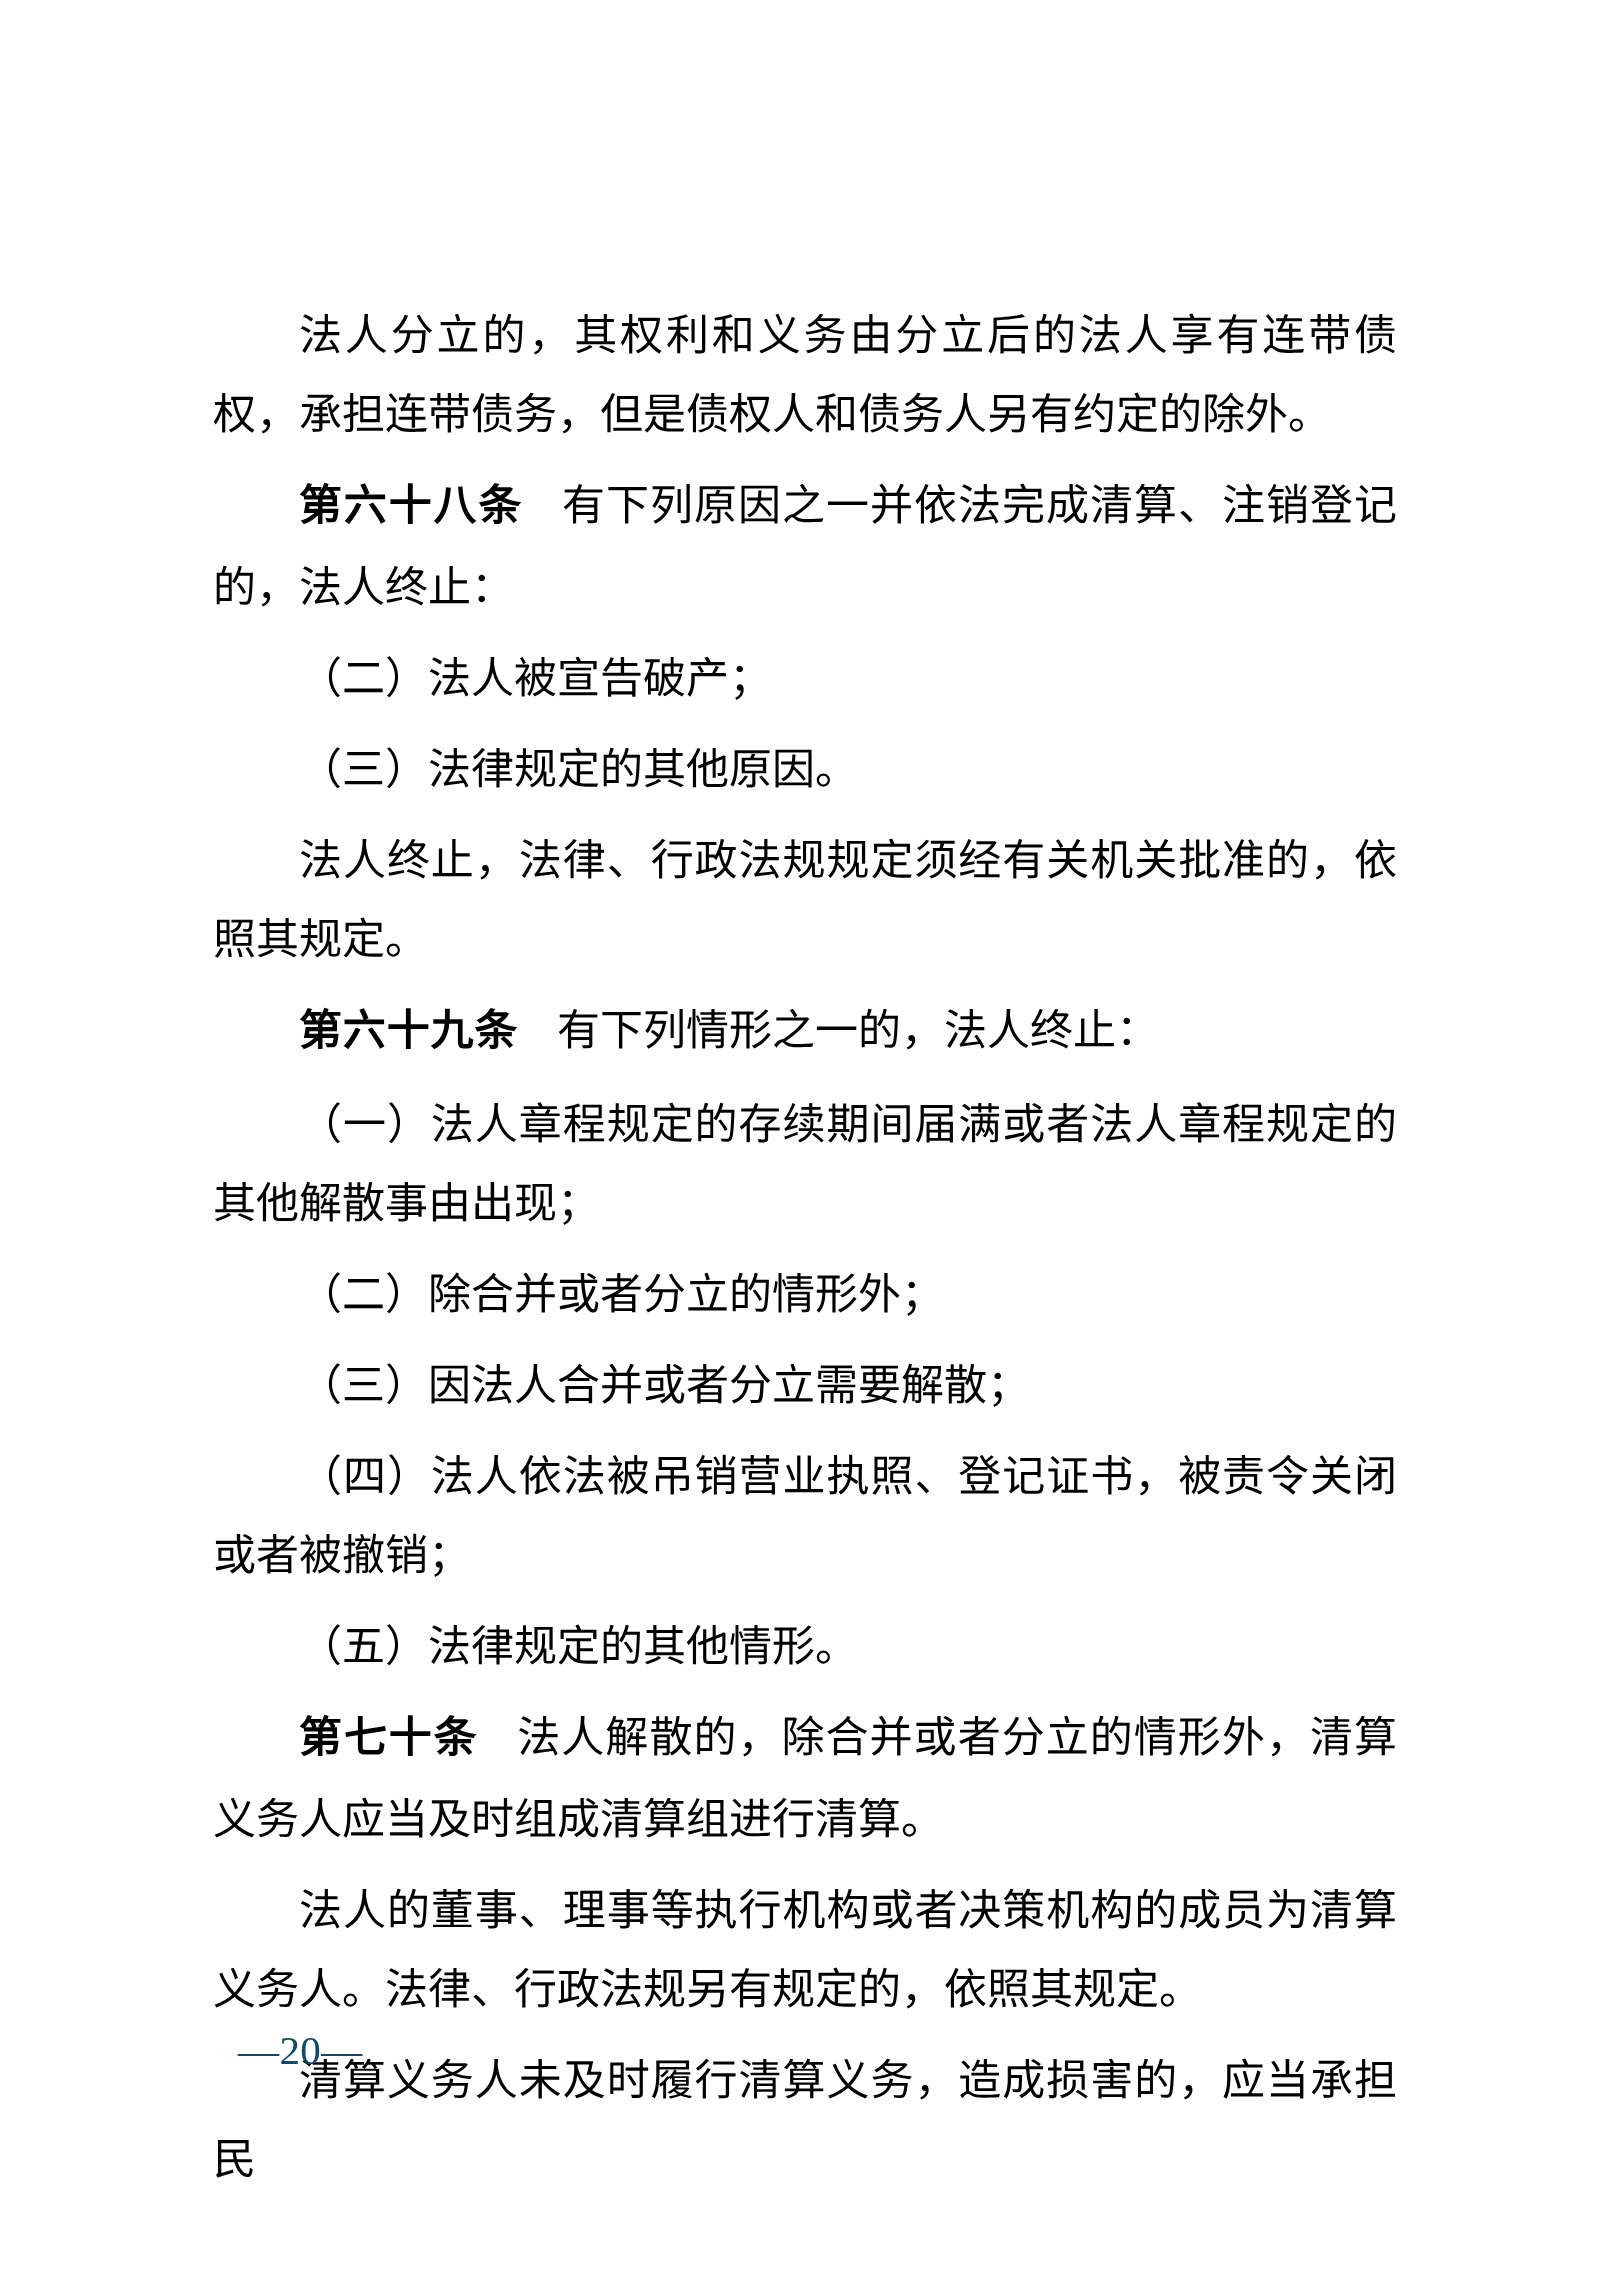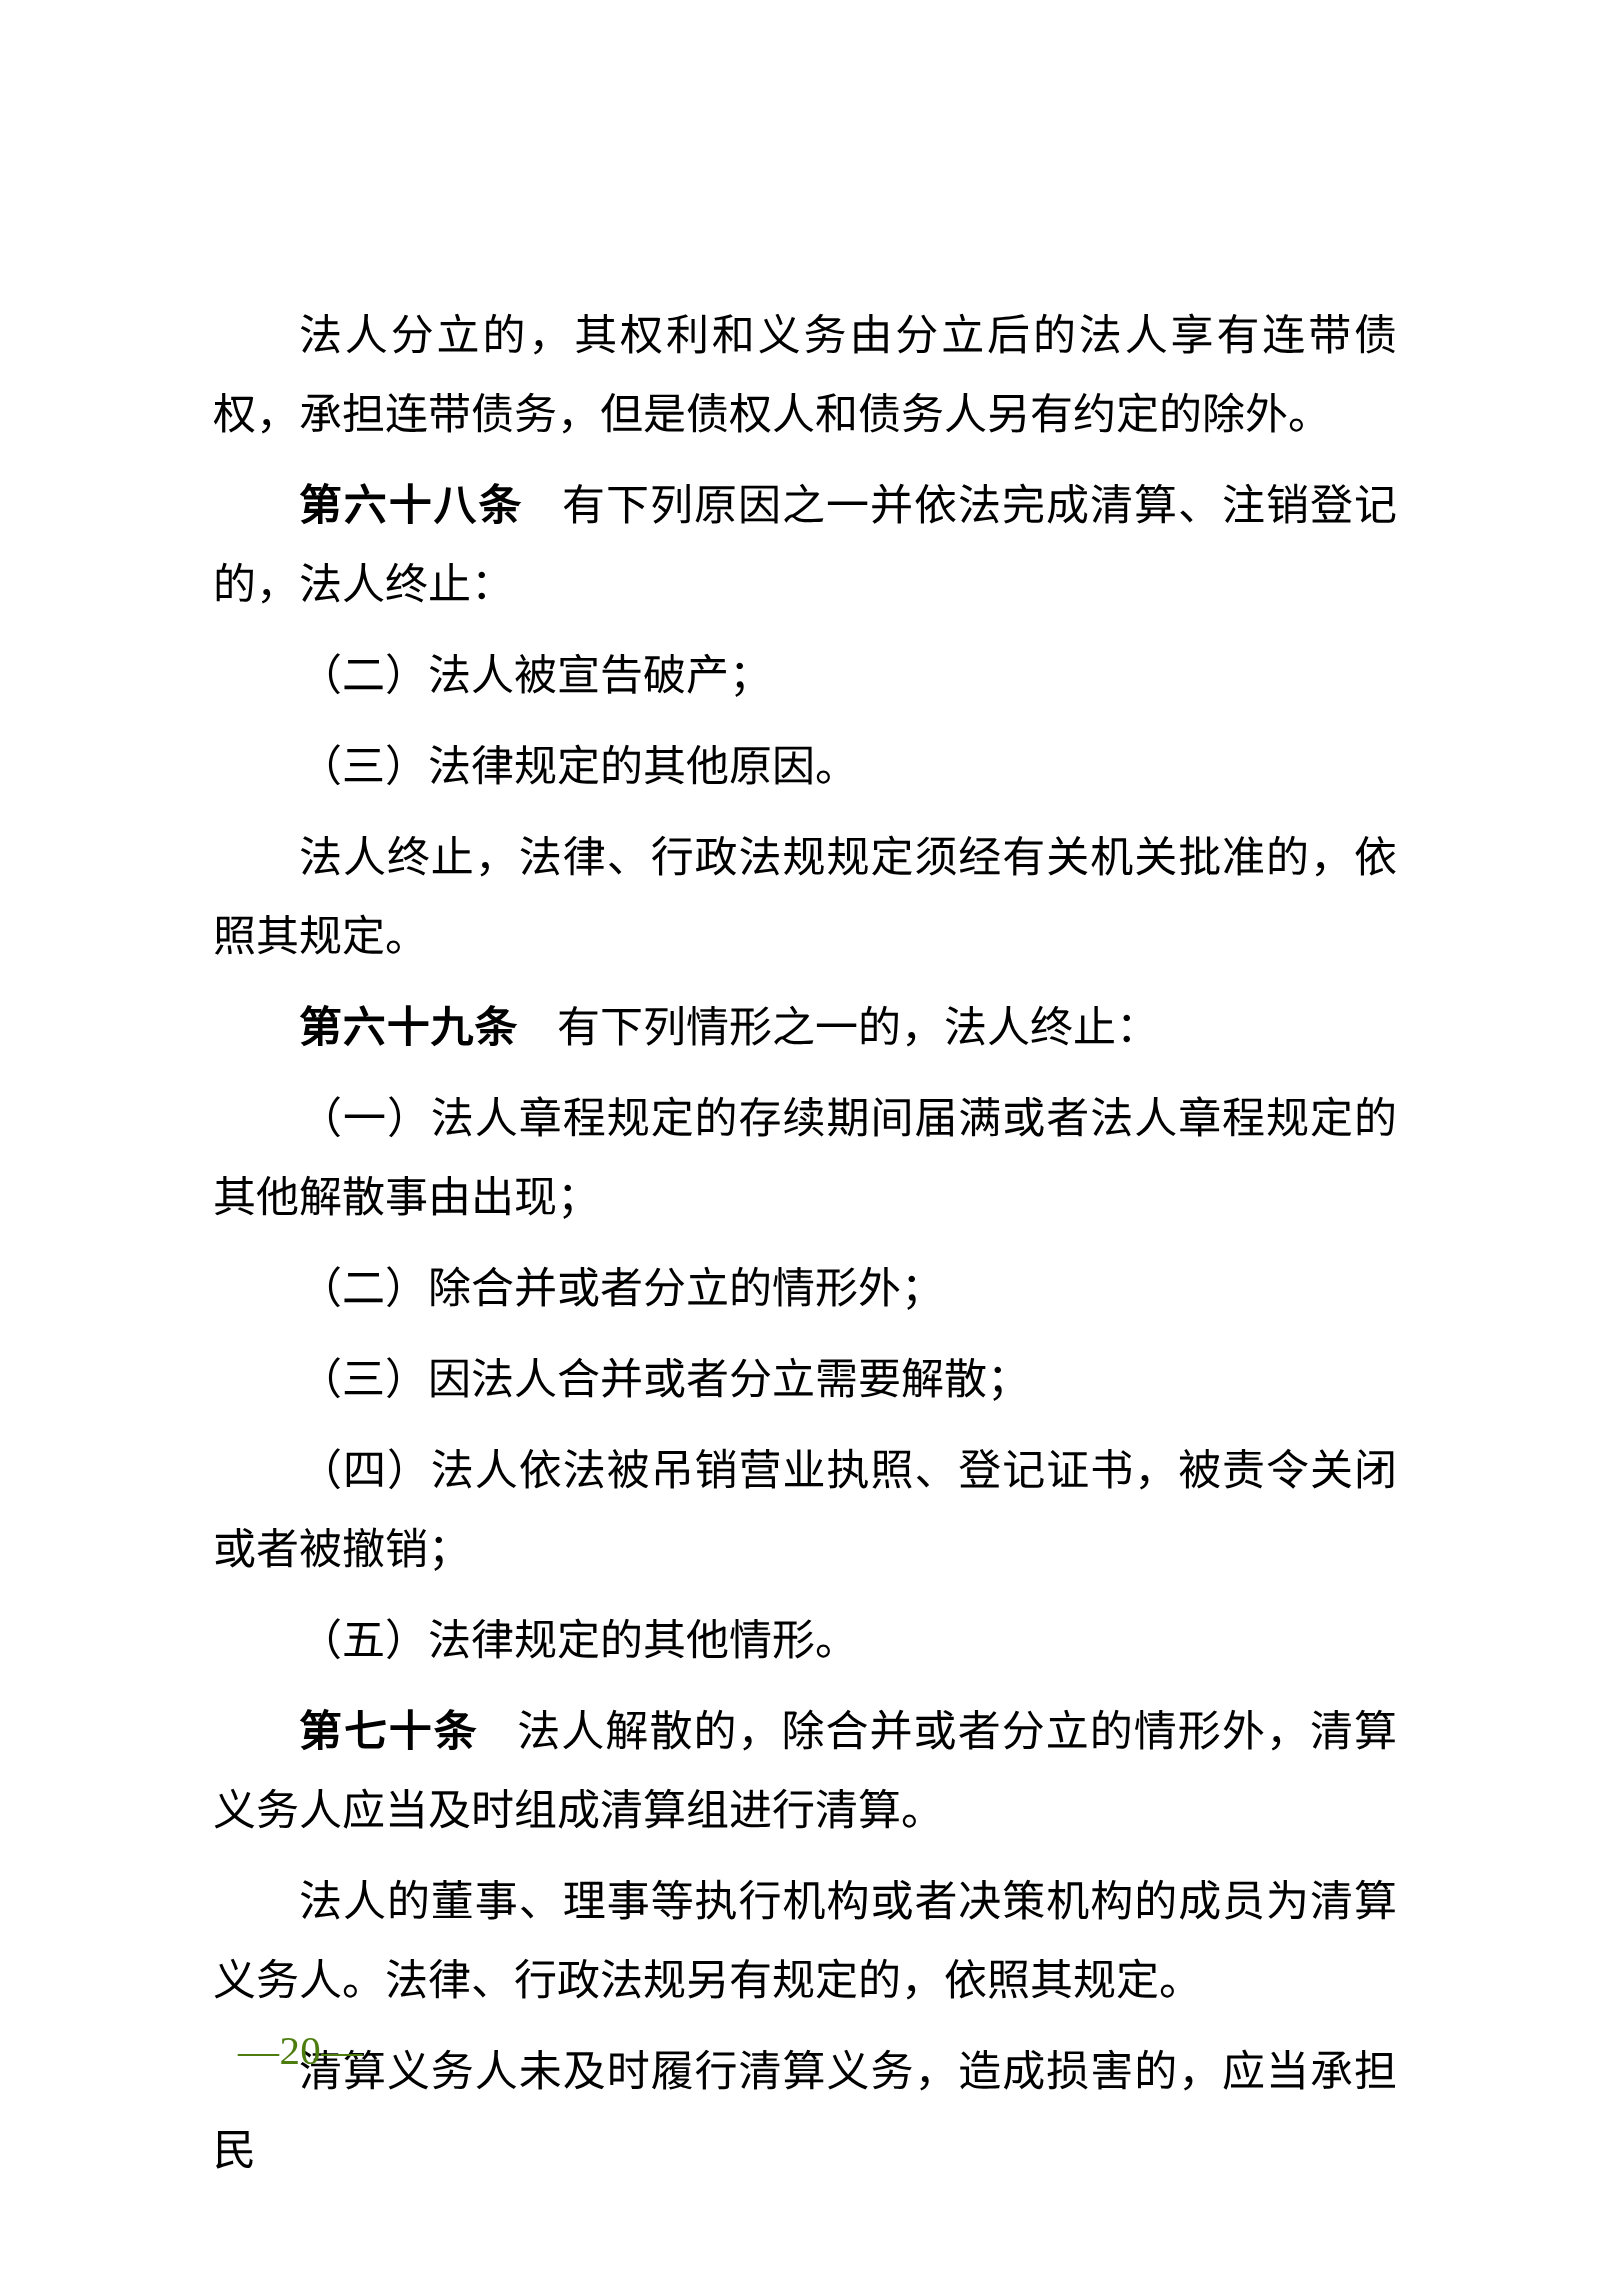--- a/index.html
+++ b/index.html
@@ -28,32 +28,32 @@
     text-justify: inter-character;
   }
   .para {
     margin: 12px;
     padding: 0;
     text-indent: 2em;
     word-break: break-all;
     overflow-wrap: break-word;
   }
   .art {
-    font-family: Liberation Sans, sans-serif;
+    font-family: Liberation Mono, monospace;
     font-weight: 700;
     margin-right: 0.9em;
     letter-spacing: 0.02em;
   }
   .footer {
     position: absolute;
     left: 238px;
     top: 2021px;
     font-size: 41px;
     line-height: 59px;
-    color: #4d7c0f;
+    color: #0c4a6e;
     font-family: "Liberation Serif", "DejaVu Serif", serif;
     letter-spacing: 0.01em;
   }
 </style>
 </head>
 <body>
 
 <div class="page">
 
   <div class="text-block">

